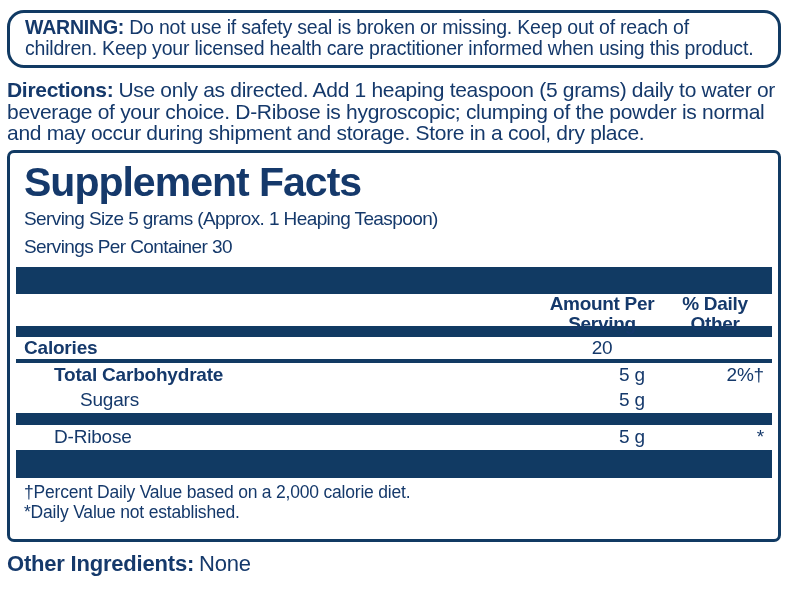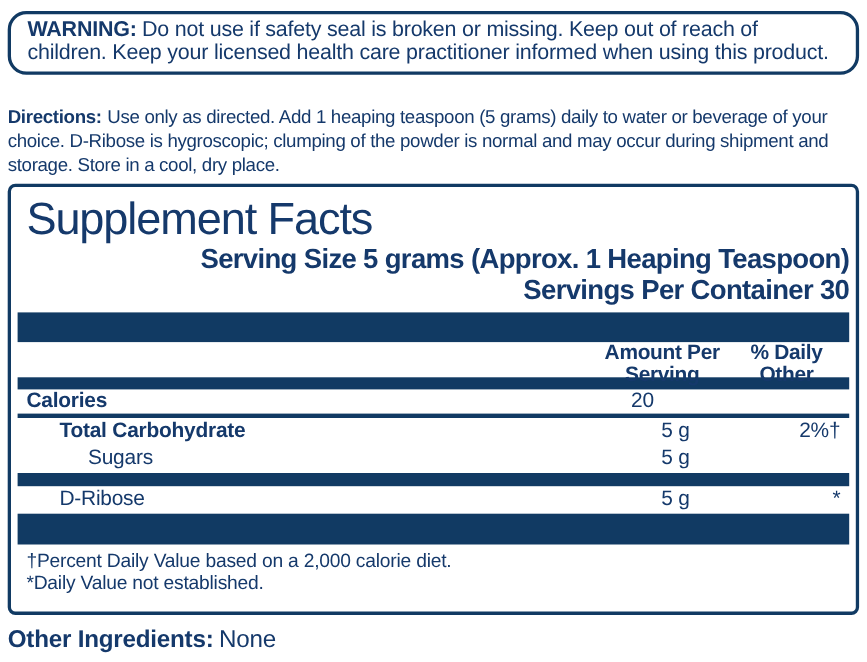--- a/index.html
+++ b/index.html
@@ -18,49 +18,48 @@
     border-radius: 17px;
     padding: 4px 15px 6px 15px;
     font-size: 19.5px;
     line-height: 21px;
     letter-spacing: -0.2px;
   }
   .inline-label { font-weight: bold; margin-right: 5px; }
 
   
   .directions {
-    margin: 28px 7px 0 7px;
-    font-size: 17px;
+    margin: 11px 7px 0 7px;
+    font-size: 21px;
     line-height: 21.5px;
     letter-spacing: -0.3px;
   }
 
   
   .sf-box {
     margin: 6px 7px 0 7px;
     border: 3px solid #113a63;
     border-radius: 7px;
     padding: 4px 6px 6px 6px;
     height: 392px;
     position: relative;
   }
   .sf-title {
     font-size: 41px;
-    font-weight: normal;
+    font-weight: bold;
     letter-spacing: -1px;
     line-height: 46px;
     margin: 2px 0 0 8px;
   }
   .sf-serving {
-    font-size: 25px;
-    font-weight: bold;
+    font-size: 19px;
+    font-weight: normal;
     line-height: 28px;
     letter-spacing: -0.6px;
     margin-left: 8px;
-    text-align: right;
   }
   .bar { background: #113a63; width: 100%; }
   .bar.h27 { height: 27px; margin-top: 6px; }
   .bar.h11 { height: 11px; }
   .bar.h12 { height: 12px; }
   .bar.h28 { height: 28px; }
 
   .sf-headrow { position: relative; height: 32px; padding-top: 0; }
   .sf-head-amount {
     position: absolute; left: 524px; width: 124px;
@@ -70,21 +69,21 @@
   .sf-head-dv {
     position: absolute; right: 14px; width: 86px;
     text-align: center; font-weight: bold; font-size: 19px; line-height: 20px;
     letter-spacing: -0.3px;
   }
 
   .sf-row { position: relative; height: 23px; font-size: 19px; line-height: 22px; letter-spacing: -0.2px; }
   .sf-row .sf-name { position: absolute; left: 8px; white-space: nowrap; }
   .sf-row .sf-name.bold { font-weight: bold; }
   .sf-row .sf-name.indent { left: 34px; }
-  .sf-row .sf-amount { position: absolute; left: 506px; width: 124px; text-align: center; }
+  .sf-row .sf-amount { position: absolute; left: 524px; width: 124px; text-align: center; }
   .sf-row .sf-dv { position: absolute; right: 8px; width: 110px; text-align: right; }
   .sf-row.rule-under { border-bottom: 4px solid #113a63; height: 26px; }
   .sf-row.tall { height: 25px; line-height: 24px; margin-left: 30px; }
 
   .sf-footnotes { margin: 4px 0 0 8px; font-size: 17.5px; line-height: 20.5px; letter-spacing: -0.2px; }
 
   
   .other-ingredients {
     margin: 9px 7px 0 7px;
     font-size: 22px;

